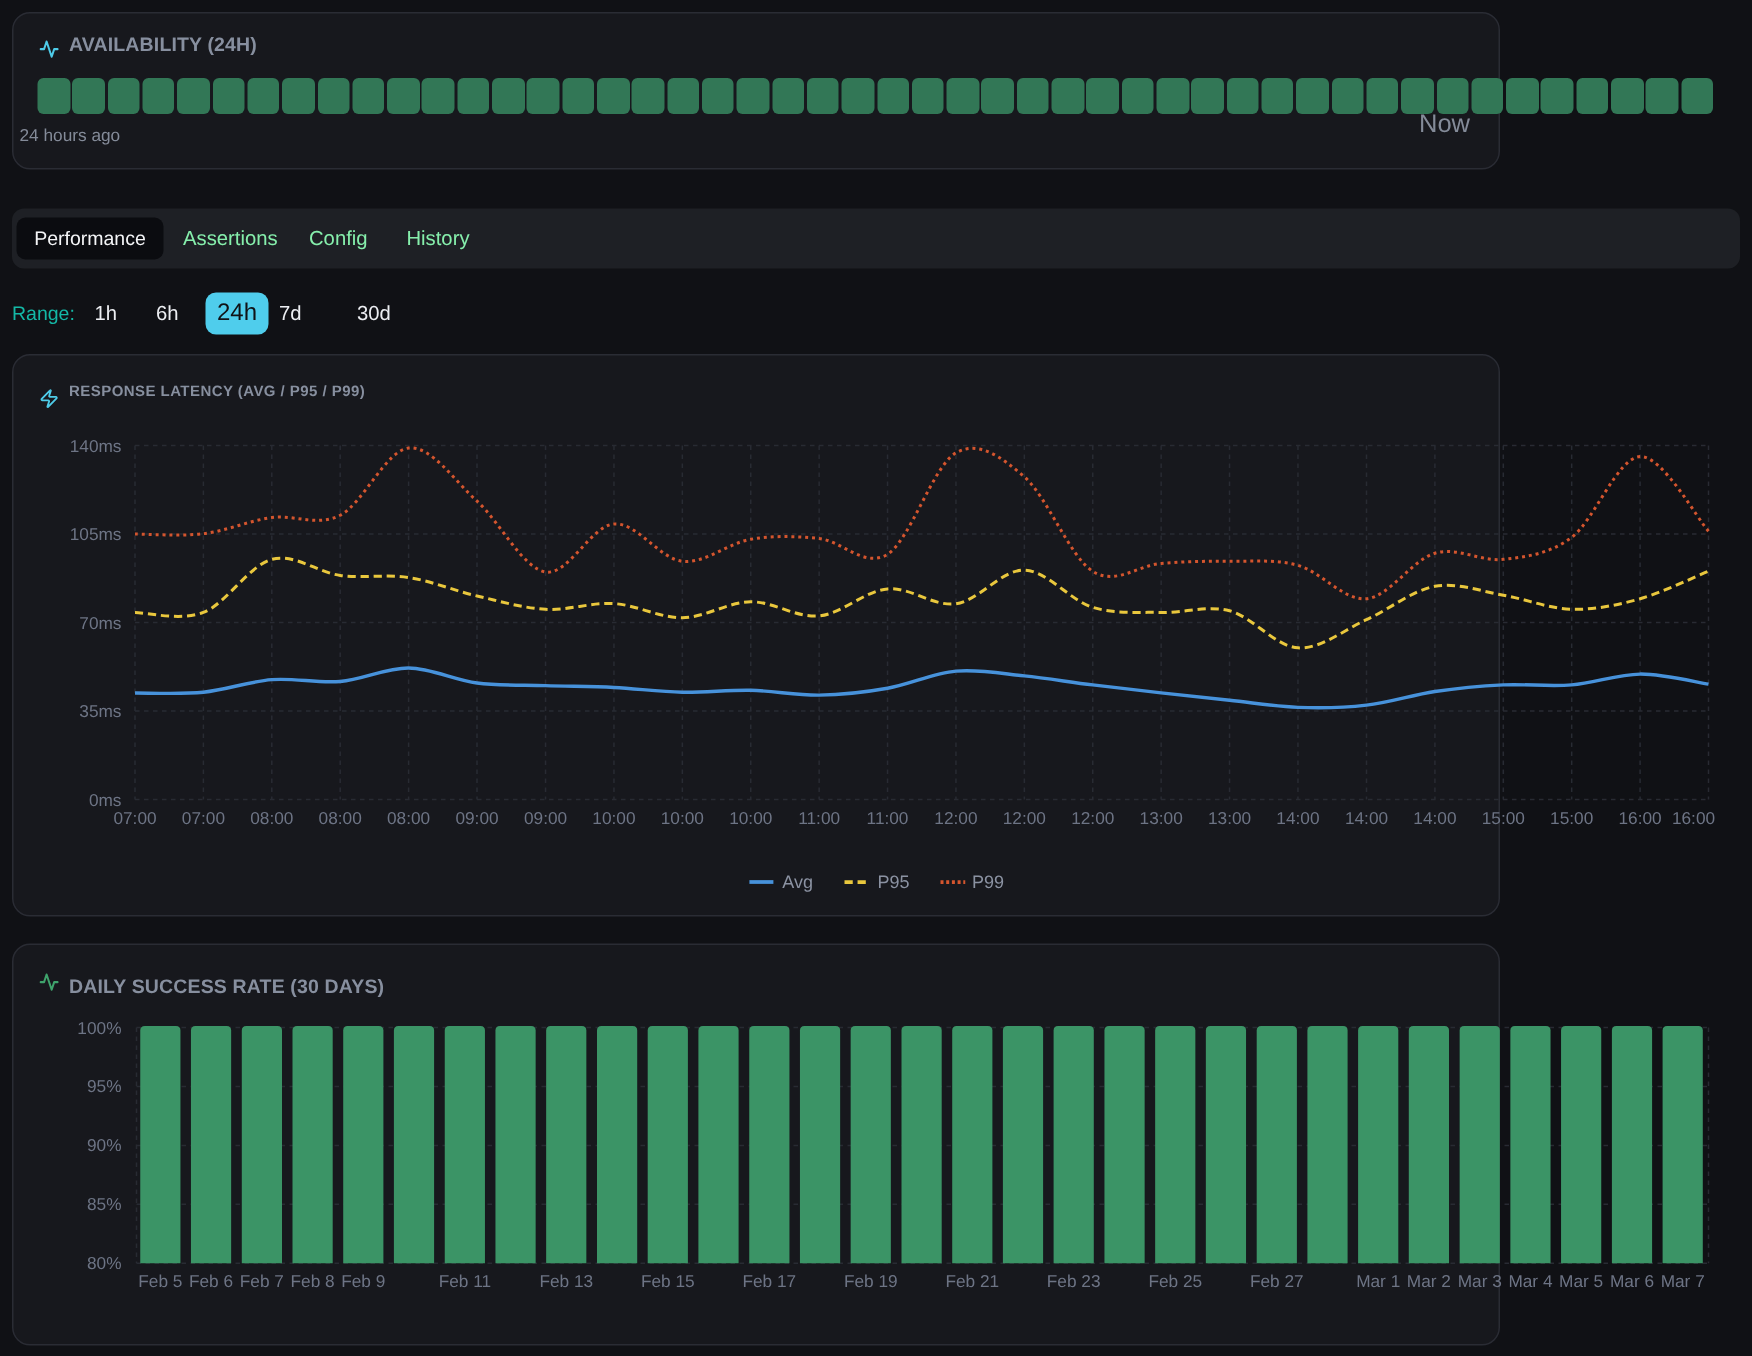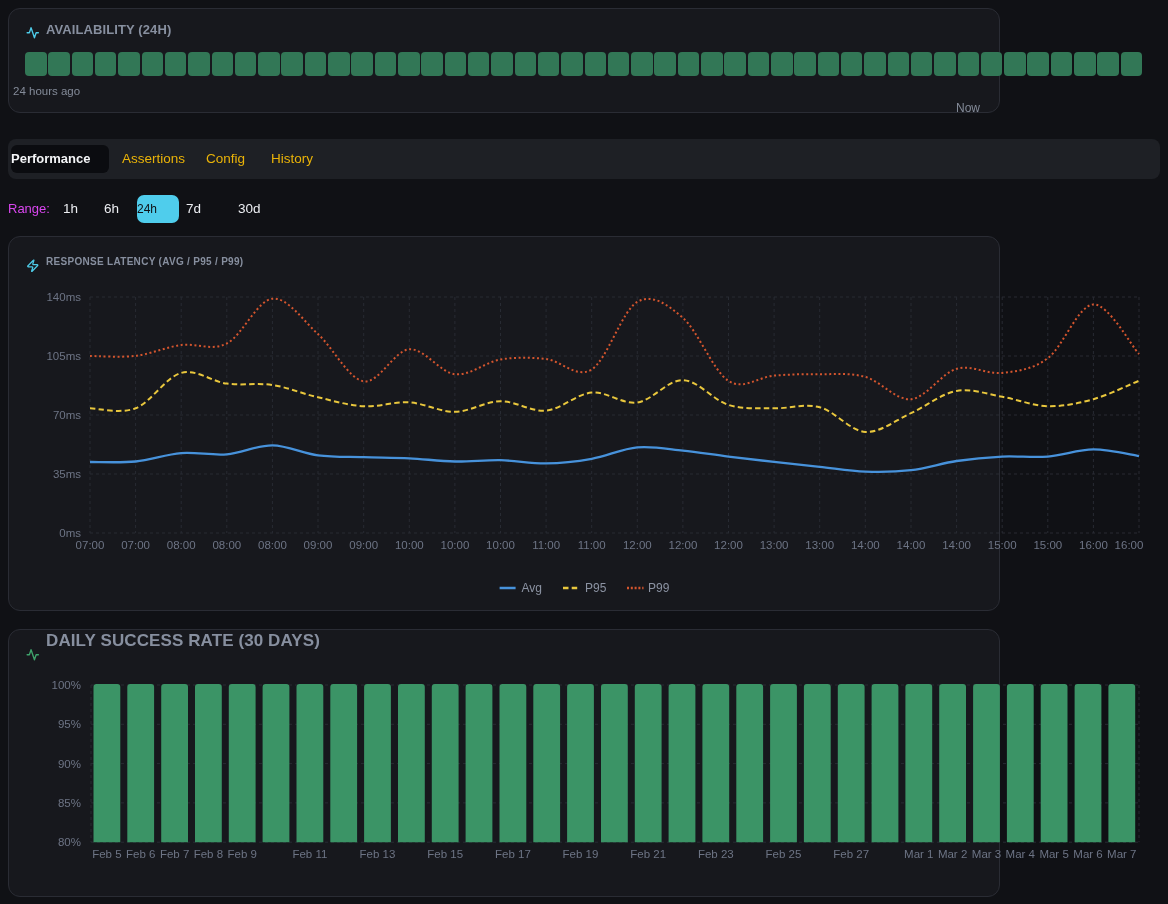--- a/index.html
+++ b/index.html
@@ -1,18 +1,18 @@
 <!DOCTYPE html>
 <html><head><meta charset="utf-8"><style>
 *{margin:0;padding:0;box-sizing:border-box}
 html,body{width:1168px;height:904px;background:#101115;font-family:"Liberation Sans",sans-serif;overflow:hidden;-webkit-font-smoothing:antialiased}
 .card{position:absolute;left:8px;width:992px;background:#17181d;border:1px solid #2a2c34;border-radius:12px}
 .ctitle{position:absolute;left:37px;font-size:13px;font-weight:bold;letter-spacing:.1px;color:#878f9f}
 svg text{font-family:"Liberation Sans",sans-serif}
-.tab{position:absolute;top:0;height:42px;line-height:39px;font-size:13.5px;color:#eab308}
+.tab{position:absolute;top:0;height:42px;line-height:39px;font-size:13.5px;color:#86efac}
 .rbtn{position:absolute;font-size:13.5px;font-weight:normal;color:#eceef2;top:0;line-height:28px}
 </style></head><body>
 
 <div class="card" style="top:8px;height:105px">
   <svg style="position:absolute;left:17px;top:17px" width="13.5" height="13.5" viewBox="0 0 24 24" fill="none" stroke="#4ecbe8" stroke-width="2.4" stroke-linecap="round" stroke-linejoin="round">
       <polyline points="22 12 18 12 15 21 9 3 6 12 2 12"></polyline>
     </svg>
   <div class="ctitle" style="top:13.3px">AVAILABILITY (24H)</div>
   <div style="position:absolute;left:16px;top:43px;width:1117px;height:24px;display:flex;gap:1.8px">
       <i></i>
@@ -58,35 +58,35 @@
       <i></i>
       <i></i>
       <i></i>
       <i></i>
       <i></i>
       <i></i>
       <i></i>
       <i></i>
     </div>
   <div style="position:absolute;left:4px;top:76px;font-size:11.5px;color:#848b99">24 hours ago</div>
-  <div style="position:absolute;right:19px;top:92px;font-size:12px;color:#848b99">Now</div>
+  <div style="position:absolute;right:19px;top:64px;font-size:17px;color:#848b99">Now</div>
 </div>
 
 <div style="position:absolute;left:8px;top:139px;width:1152px;height:40px;background:#1e2025;border-radius:8px">
-  <div style="position:absolute;left:3px;top:5.5px;width:98px;height:28px;background:#0b0c10;border-radius:6px;line-height:28px;font-size:13px;font-weight:bold;color:#f4f5f7">Performance</div>
+  <div style="position:absolute;left:3px;top:5.5px;width:98px;height:28px;background:#0b0c10;border-radius:6px;text-align:center;line-height:28px;font-size:13px;font-weight:normal;color:#f4f5f7">Performance</div>
   <div class="tab" style="left:114px">Assertions</div>
   <div class="tab" style="left:198px">Config</div>
   <div class="tab" style="left:263px">History</div>
 </div>
 
 <div style="position:absolute;left:0;top:194.5px;width:1168px;height:28px">
-  <div style="position:absolute;left:8px;top:0;line-height:28px;font-size:13px;color:#d946ef">Range:</div>
+  <div style="position:absolute;left:8px;top:0;line-height:28px;font-size:13px;color:#14b8a6">Range:</div>
   <div class="rbtn" style="left:63px">1h</div>
   <div class="rbtn" style="left:104px">6h</div>
-  <div style="position:absolute;left:137px;top:0;width:42px;height:28px;background:#4fcdec;border-radius:7px;line-height:28px;font-size:12px;font-weight:500;color:#101216">24h</div>
+  <div style="position:absolute;left:137px;top:0;width:42px;height:28px;background:#4fcdec;border-radius:7px;text-align:center;line-height:28px;font-size:16px;font-weight:500;color:#101216">24h</div>
   <div class="rbtn" style="left:186px">7d</div>
   <div class="rbtn" style="left:238px">30d</div>
 </div>
 
 <div class="card" style="top:236px;height:375px">
   <svg style="position:absolute;left:17px;top:21.5px" width="13.5" height="13.5" viewBox="0 0 24 24" fill="none" stroke="#4ecbe8" stroke-width="2.2" stroke-linecap="round" stroke-linejoin="round">
       <path d="M4 14a1 1 0 0 1-.78-1.63l9.9-10.2a.5.5 0 0 1 .86.46l-1.92 6.02A1 1 0 0 0 13 10h7a1 1 0 0 1 .78 1.63l-9.9 10.2a.5.5 0 0 1-.86-.46l1.92-6.02A1 1 0 0 0 11 14z"></path>
     </svg>
   <div class="ctitle" style="top:19px;font-size:10px;letter-spacing:.3px">RESPONSE LATENCY (AVG / P95 / P99)</div>
   <svg width="1150" height="373" style="position:absolute;left:0;top:0">
@@ -157,21 +157,21 @@
       <text x="576" y="355" fill="#8b92a2" font-size="12">P95</text>
       <line x1="618" y1="351" x2="634.5" y2="351" stroke="#d4552e" stroke-width="2.5" stroke-dasharray="2 1.8"></line>
       <text x="639" y="355" fill="#8b92a2" font-size="12">P99</text>
     </svg>
 </div>
 
 <div class="card" style="top:629px;height:268px">
   <svg style="position:absolute;left:17px;top:17.5px" width="13.5" height="13.5" viewBox="0 0 24 24" fill="none" stroke="#3fa36c" stroke-width="2.4" stroke-linecap="round" stroke-linejoin="round">
       <polyline points="22 12 18 12 15 21 9 3 6 12 2 12"></polyline>
     </svg>
-  <div class="ctitle" style="top:1px;font-size:17px">DAILY SUCCESS RATE (30 DAYS)</div>
+  <div class="ctitle" style="top:20px;font-size:13px">DAILY SUCCESS RATE (30 DAYS)</div>
   <svg width="1150" height="266" style="position:absolute;left:0;top:0">
       <line x1="82" y1="55.0" x2="1130" y2="55.0" stroke="#282b33" stroke-width="1" stroke-dasharray="3 3"></line>
       <text x="72" y="59.0" text-anchor="end" fill="#6d7485" font-size="11.5">100%</text>
       <line x1="82" y1="94.3" x2="1130" y2="94.3" stroke="#282b33" stroke-width="1" stroke-dasharray="3 3"></line>
       <text x="72" y="98.3" text-anchor="end" fill="#6d7485" font-size="11.5">95%</text>
       <line x1="82" y1="133.6" x2="1130" y2="133.6" stroke="#282b33" stroke-width="1" stroke-dasharray="3 3"></line>
       <text x="72" y="137.6" text-anchor="end" fill="#6d7485" font-size="11.5">90%</text>
       <line x1="82" y1="172.9" x2="1130" y2="172.9" stroke="#282b33" stroke-width="1" stroke-dasharray="3 3"></line>
       <text x="72" y="176.9" text-anchor="end" fill="#6d7485" font-size="11.5">85%</text>
       <line x1="82" y1="212.2" x2="1130" y2="212.2" stroke="#282b33" stroke-width="1" stroke-dasharray="3 3"></line>

